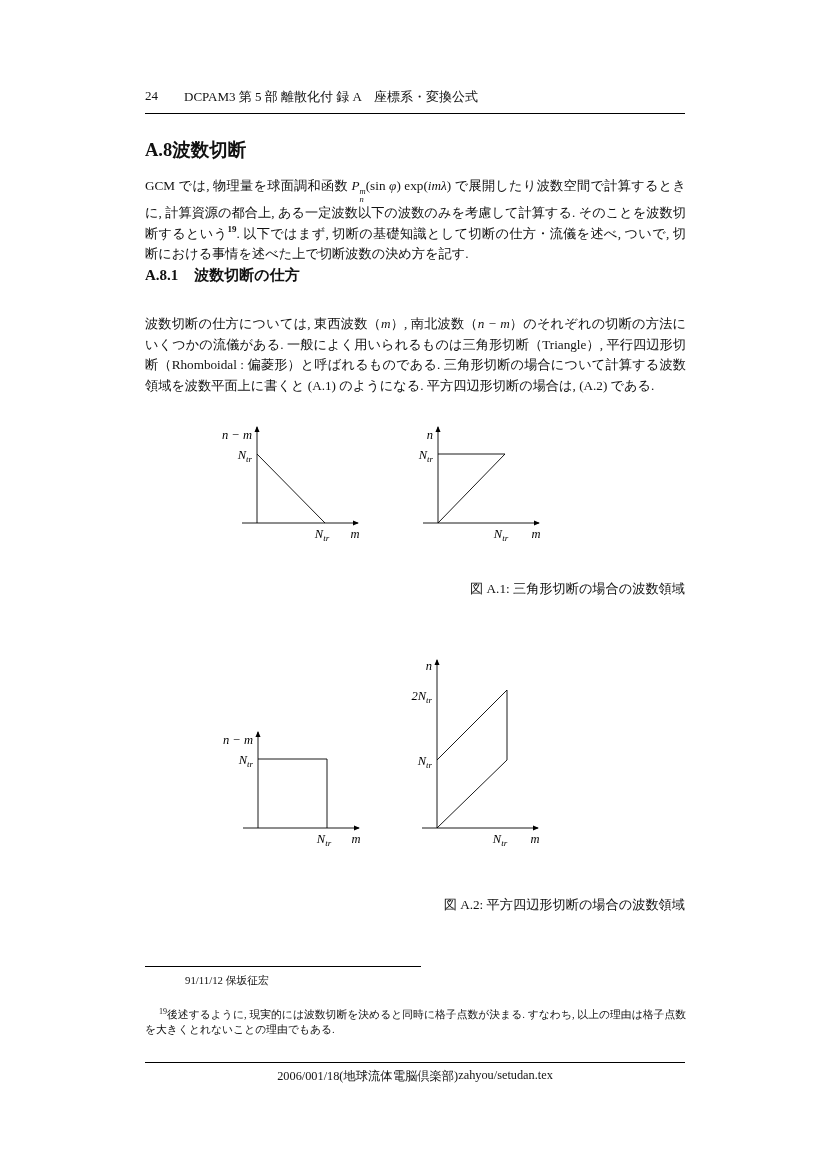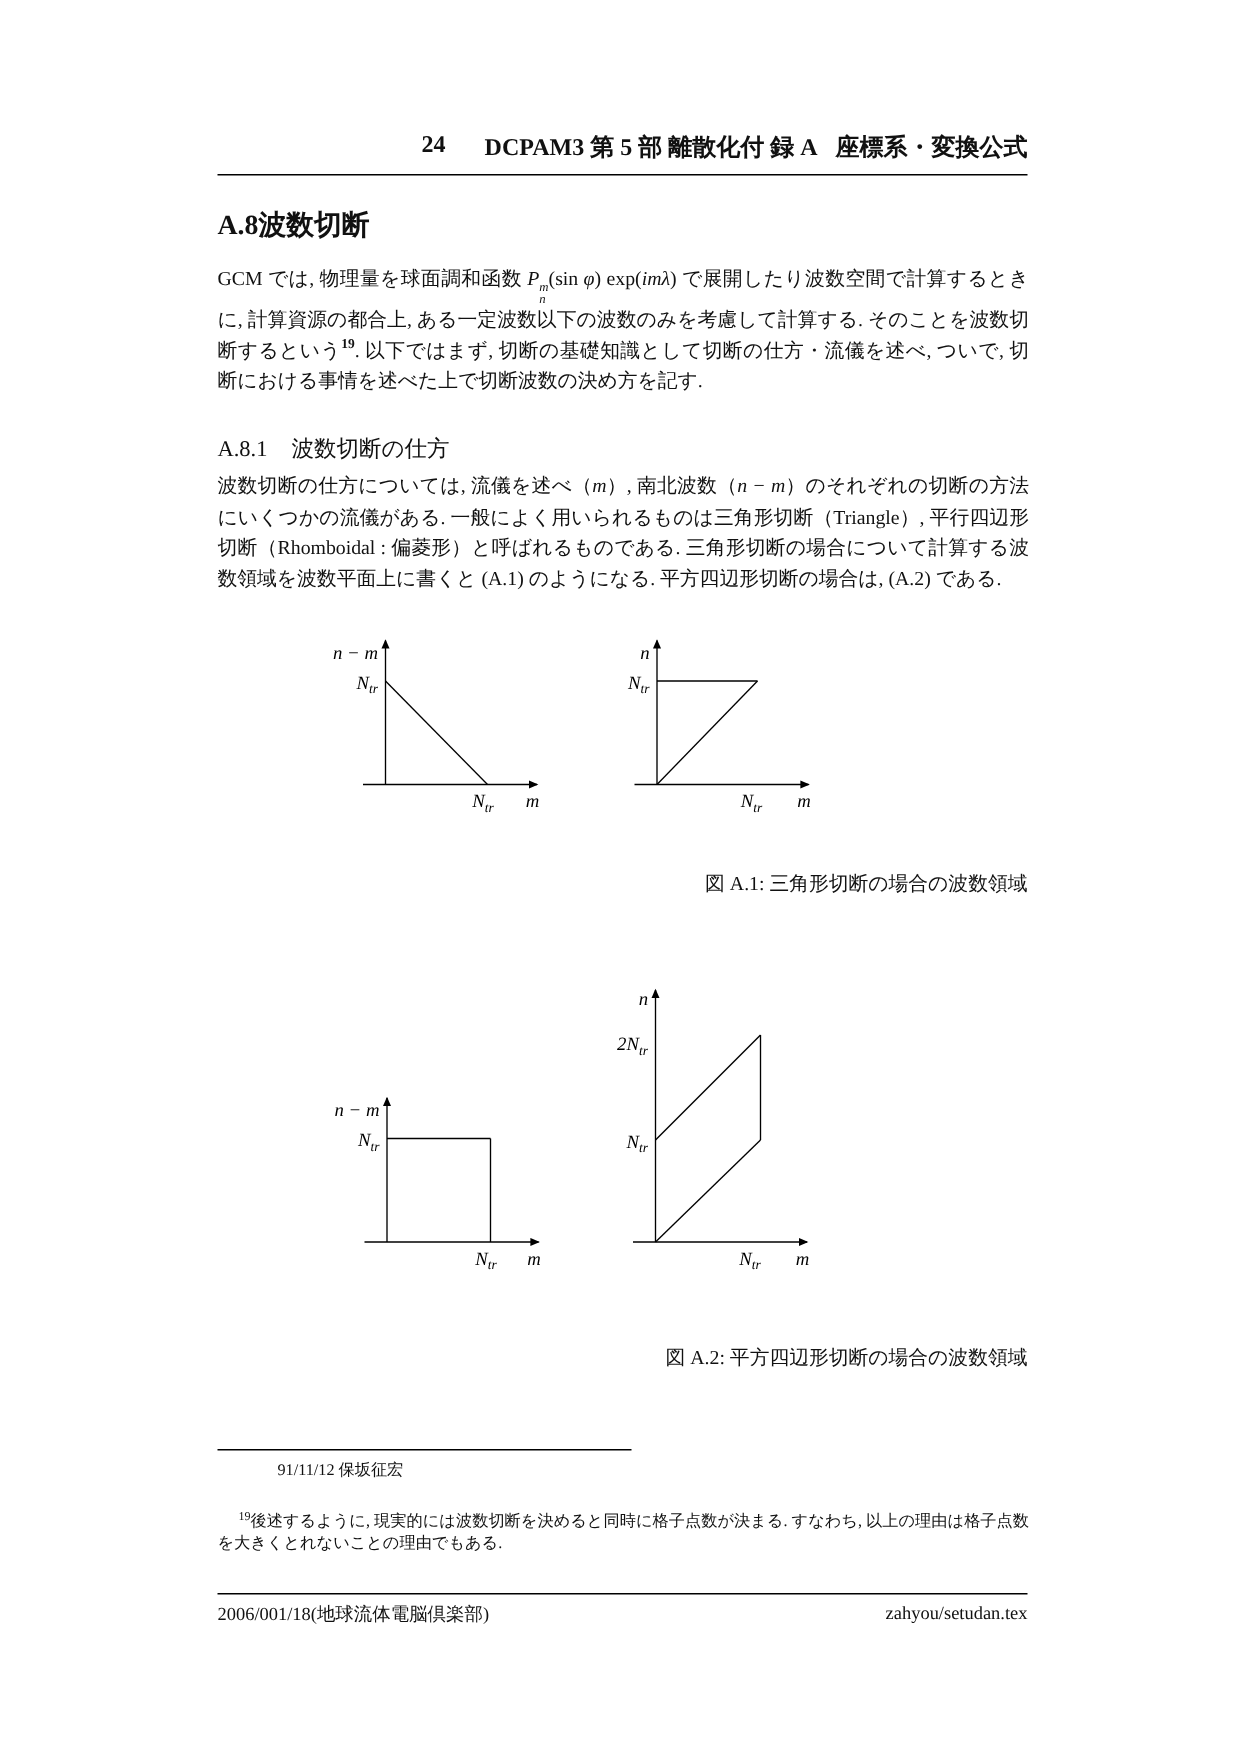--- a/index.html
+++ b/index.html
@@ -2,29 +2,29 @@
 <html><head>
 <meta charset="utf-8">
 <style>
   html,body{margin:0;padding:0;background:#ffffff;}
   .page{
     position:relative;width:826px;height:1169px;background:#ffffff;
     font-family:"Liberation Serif","DejaVu Serif",serif;color:#111;overflow:hidden;
   }
   .abs{position:absolute;}
   
-  .header{left:145px;top:88px;width:540px;display:flex;justify-content:flex-end;
-    font-weight:bold;font-size:16px;border-bottom:1.1px solid #000;padding-bottom:7px;}
+  .header{left:145px;top:88px;width:540px;display:flex;justify-content:flex-start;
+    font-weight:normal;font-size:13px;border-bottom:1.1px solid #000;padding-bottom:7px;}
   .header-left,.header-right{display:flex;}
   .header-left .pagenum{margin-right:26px;}
   .header-right .applabel{margin-right:12px;}
   
   .sec-title{left:145px;top:137px;width:540px;font-weight:bold;font-size:18.5px;}
   .sec-title .secnum{margin-right:0;}
-  .subsec-title{left:145px;top:290px;width:540px;font-weight:normal;font-size:15px;}
+  .subsec-title{left:145px;top:266px;width:540px;font-weight:bold;font-size:15px;}
   .subsec-title .secnum{margin-right:16px;}
   
   .para{left:145px;width:541px;font-size:13.2px;line-height:20.6px;text-align:justify;}
   .p-intro{top:176px;}
   .p-method{top:314px;}
   .p-naming{top:936px;}
   .mi{font-style:italic;font-family:"Liberation Serif","DejaVu Serif",serif;}
   sup.fnref{font-size:9px;vertical-align:6px;line-height:0;font-weight:bold;}
   .supsub{display:inline-flex;flex-direction:column;font-size:8.5px;line-height:8px;
     vertical-align:-4px;font-style:italic;}
@@ -47,21 +47,21 @@
   
   .fnrule{left:145px;top:966px;width:276px;border-top:1px solid #000;height:0;}
   .fncont{left:145px;top:973px;width:540px;font-size:10.8px;line-height:14px;text-indent:40px;}
   .fn{left:145px;width:541px;font-size:10.8px;line-height:14.5px;text-align:justify;}
   .fn19{top:988px;margin-top:19px;}
   .fn20{top:1017px;}
   .fn .fnind{display:inline-block;width:14px;}
   sup.fnmark{font-size:8px;vertical-align:4px;line-height:0;}
   
   .footrule{left:145px;top:1062px;width:540px;border-top:1px solid #000;height:0;}
-  .footer{left:145px;top:1068px;width:540px;display:flex;justify-content:space-between;
+  .footer{left:145px;top:1068px;width:540px;display:flex;justify-content:center;
     font-size:12.3px;}
 </style>
 </head>
 <body>
 
 <div class="page">
 
   <div class="abs header">
     <div class="header-left">
       <span class="pagenum">24</span>
@@ -79,21 +79,21 @@
 
   <div class="abs para p-intro"><span>GCM では, 物理量を球面調和函数 </span><span class="mi">P</span><span class="supsub">
         <span>m</span>
         <span>n</span>
       </span><span>(sin </span><span class="mi">φ</span><span>) exp(</span><span class="mi">imλ</span><span>)</span><span> で展開したり波数空間で計算するときに, 計算資源の都合上, ある一定波数以下の波数のみを考慮して計算する. そのことを波数切断するという</span><sup class="fnref">19</sup><span>.  以下ではまず, 切断の基礎知識として切断の仕方・流儀を述べ, ついで, 切断における事情を述べた上で切断波数の決め方を記す.</span></div>
 
   <div class="abs subsec-title">
     <span class="secnum">A.8.1</span><span>波数切断の仕方</span>
   </div>
 
-  <div class="abs para p-method"><span>波数切断の仕方については, 流儀を述べ（</span><span class="mi">m</span><span>）, 南北波数（</span><span class="mi">n − m</span><span>）のそれぞれの切断の方法にいくつかの流儀がある. 一般によく用いられるものは三角形切断（Triangle）, 平行四辺形切断（Rhomboidal : 偏菱形）と呼ばれるものである. 三角形切断の場合について計算する波数領域を波数平面上に書くと (A.1) のようになる. 平方四辺形切断の場合は, (A.2) である.</span></div>
+  <div class="abs para p-method"><span>波数切断の仕方については, 東西波数（</span><span class="mi">m</span><span>）, 南北波数（</span><span class="mi">n − m</span><span>）のそれぞれの切断の方法にいくつかの流儀がある. 一般によく用いられるものは三角形切断（Triangle）, 平行四辺形切断（Rhomboidal : 偏菱形）と呼ばれるものである. 三角形切断の場合について計算する波数領域を波数平面上に書くと (A.1) のようになる. 平方四辺形切断の場合は, (A.2) である.</span></div>
 
   <div class="abs figrow fig1">
     <div class="pad"></div>
     <svg width="150" height="128" viewBox="0 0 150 128">
       <defs>
         <marker id="arA" markerWidth="8" markerHeight="8" refX="6" refY="3" orient="auto">
             <path d="M0,0 L7,3 L0,6 z" fill="#000"></path>
           </marker>
       </defs>
       <line x1="30" y1="108" x2="146" y2="108" marker-end="url(#arA)"></line>

